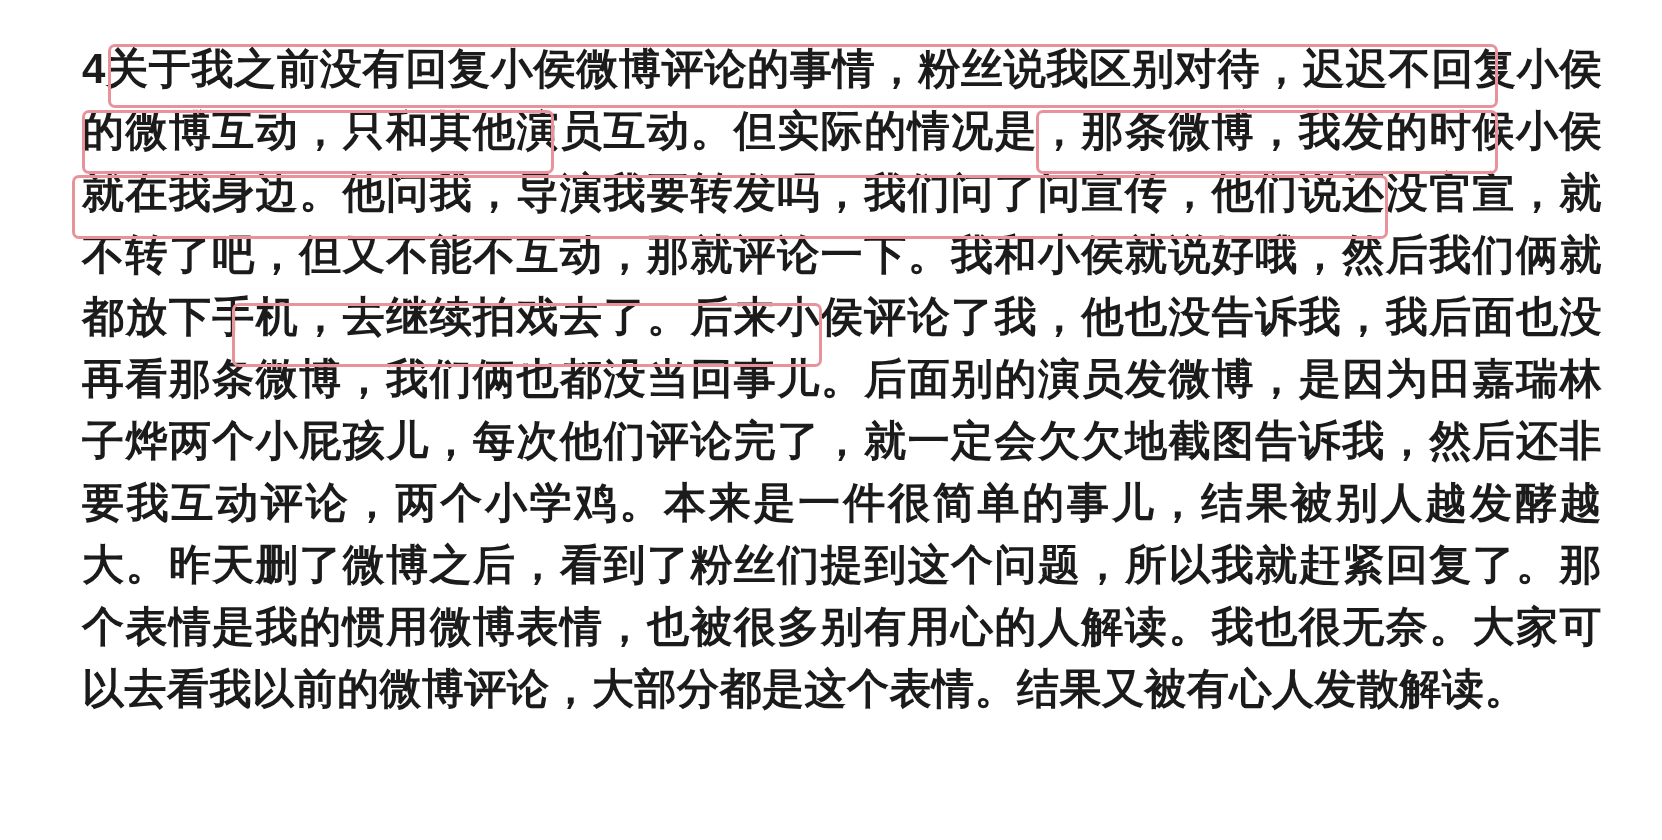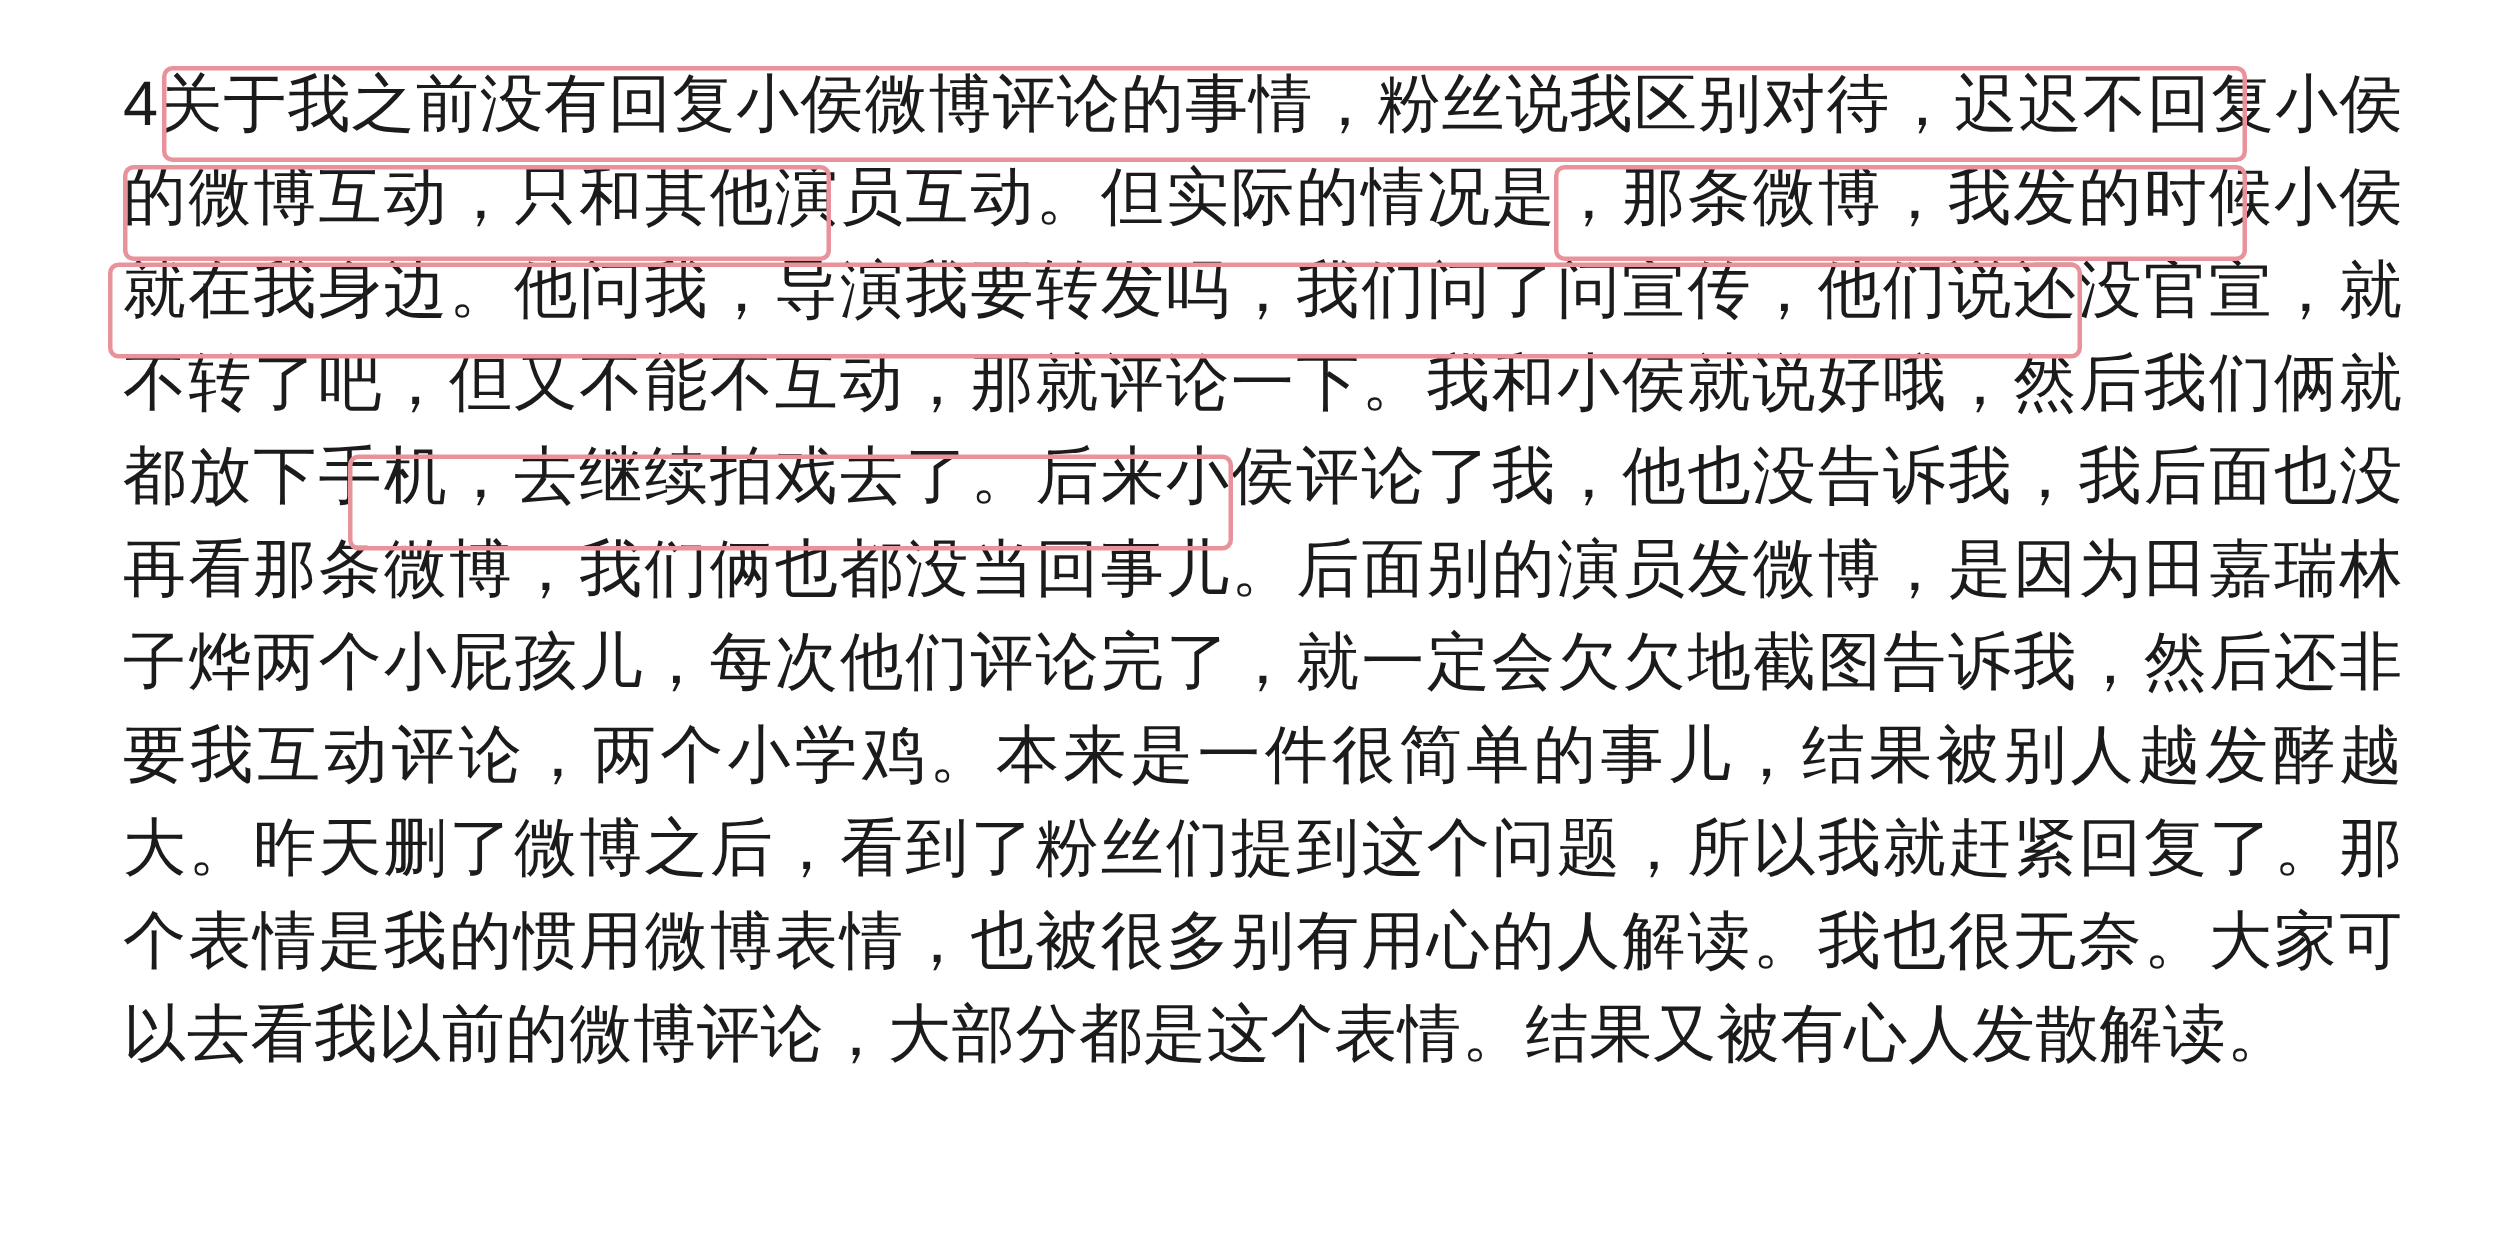--- a/index.html
+++ b/index.html
@@ -12,20 +12,21 @@
     height: 840px;
     font-family: "Liberation Sans", sans-serif;
     overflow: hidden;
   }
   .page {
     position: relative;
     width: 1662px;
     height: 840px;
     background: #ffffff;
     box-sizing: border-box;
+    font-weight: bold;
   }
   .doc {
     position: absolute;
     left: 82px;
     top: 38px;
     right: 60px;
     font-size: 42px;
     line-height: 62px;
     color: #1b1b1b;
     letter-spacing: 0.5px;

